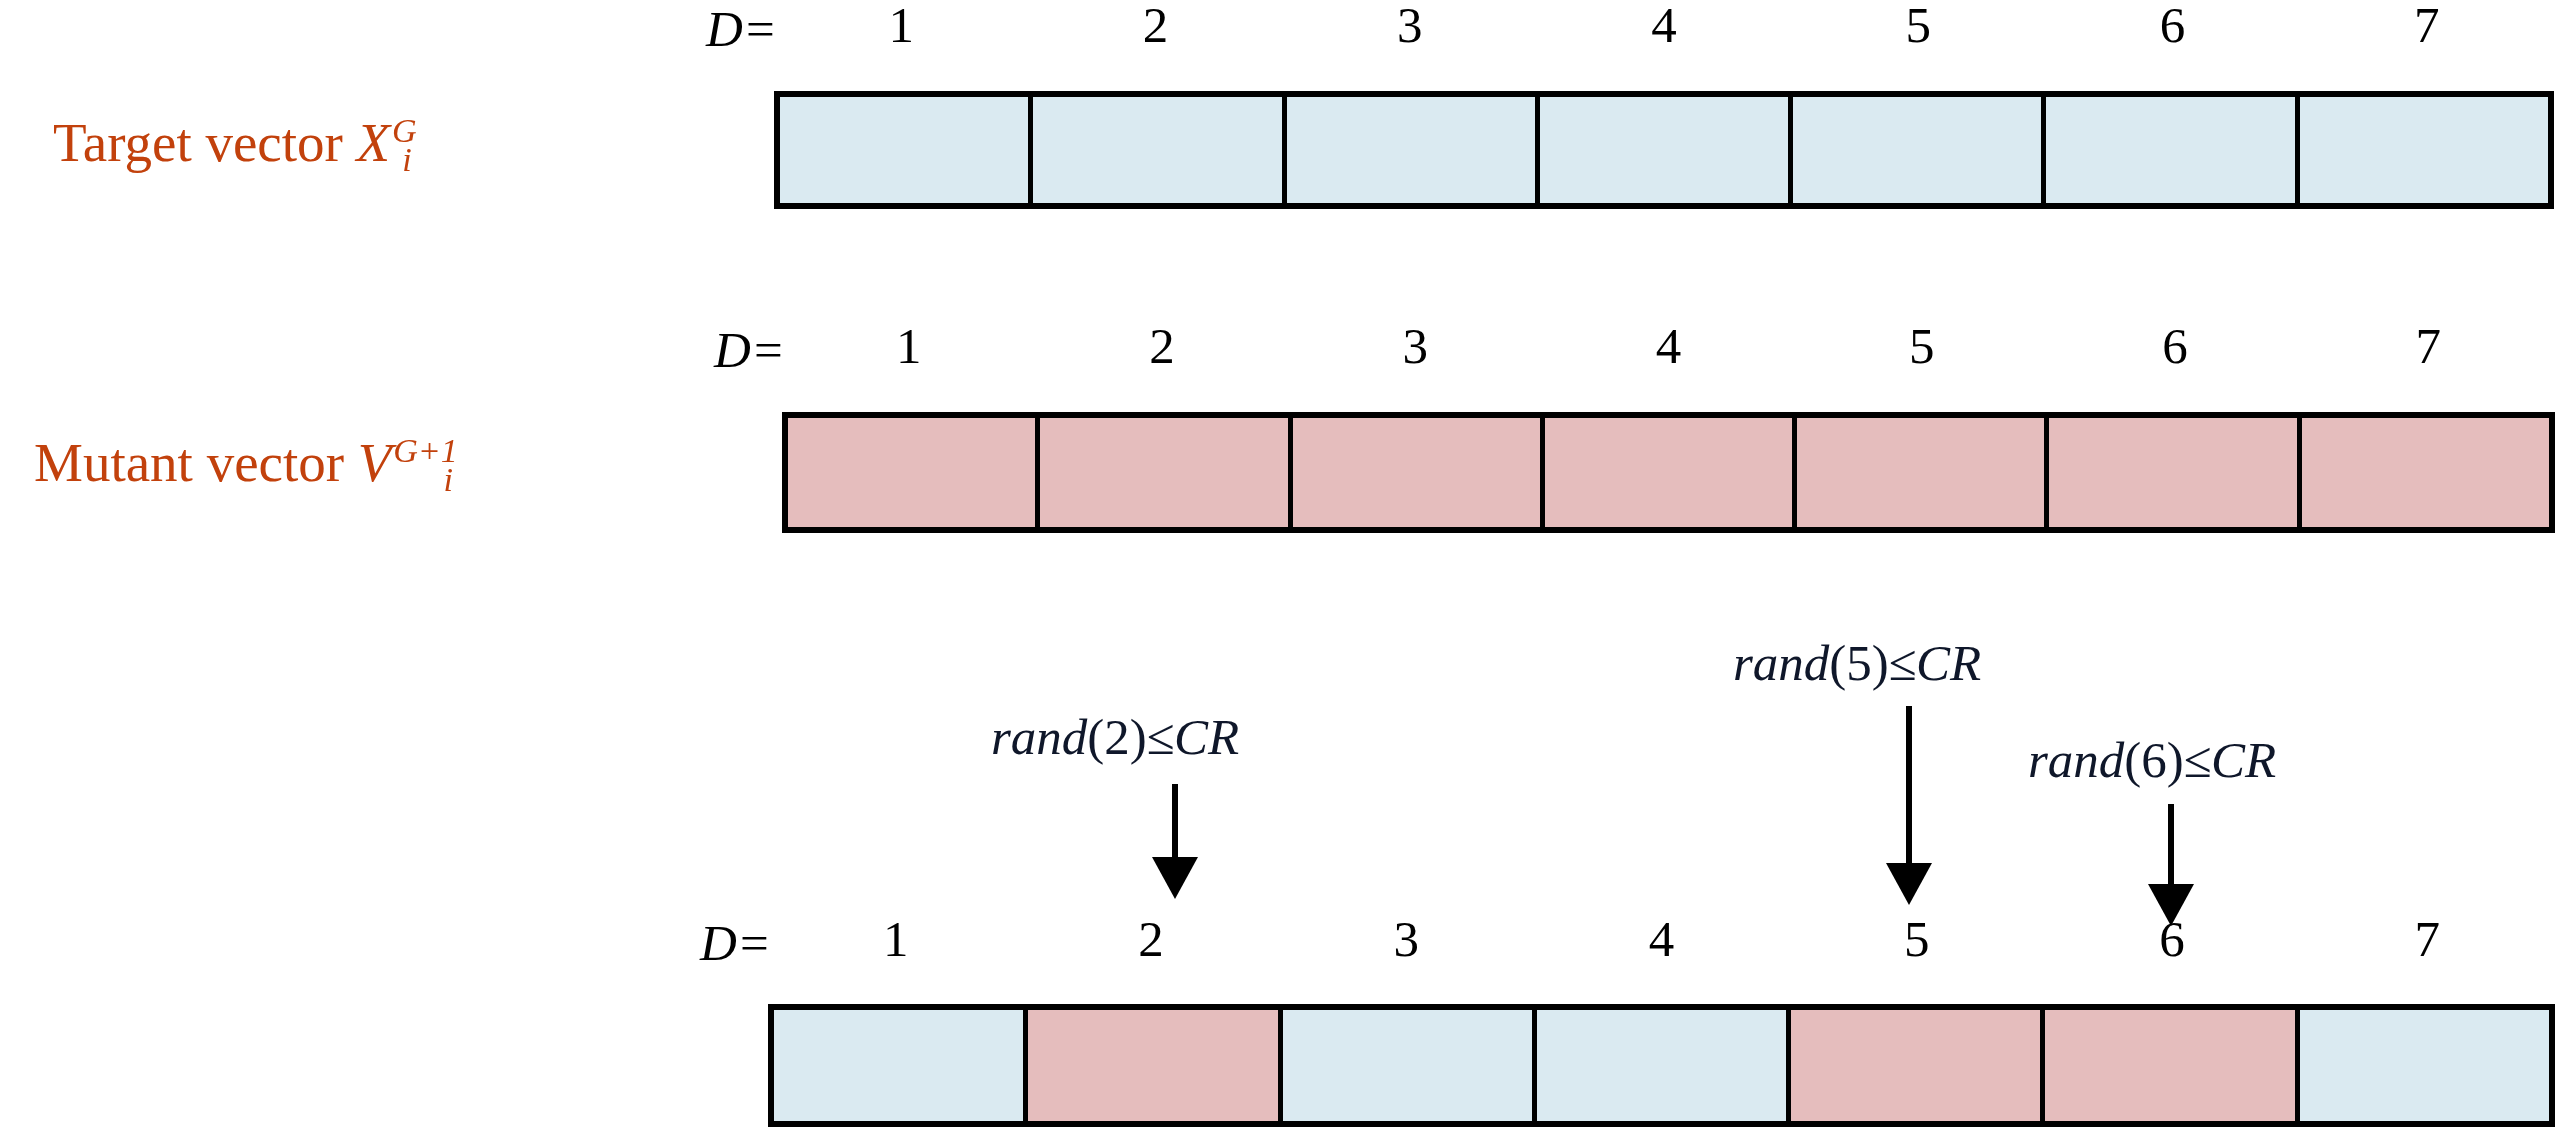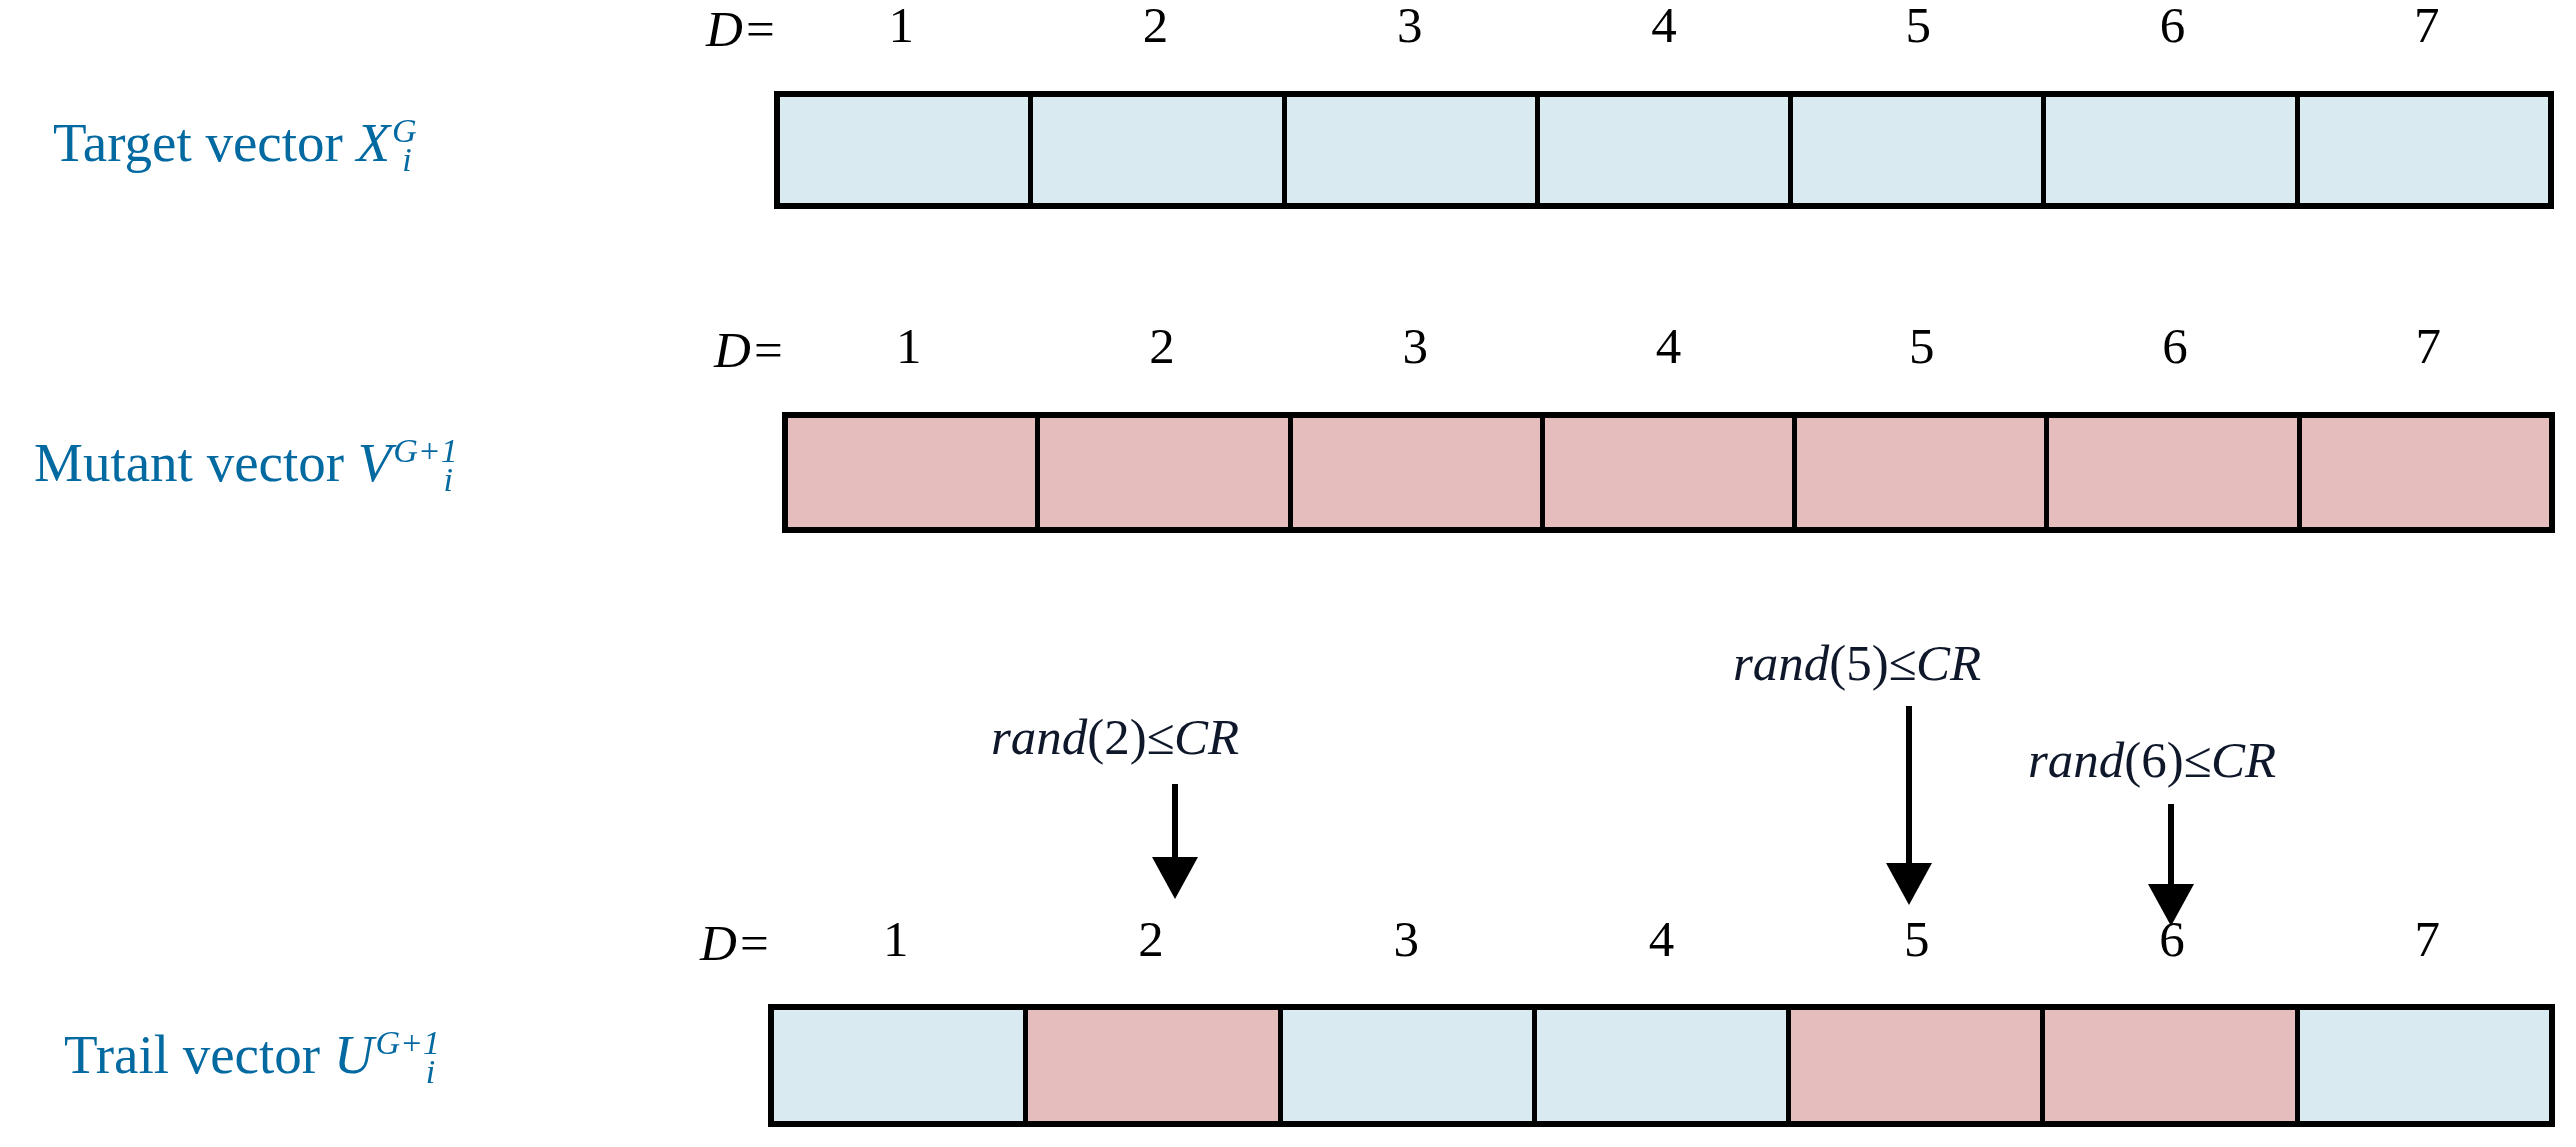--- a/index.html
+++ b/index.html
@@ -16,21 +16,21 @@
     height: 1147px;
     background: #ffffff;
     overflow: hidden;
   }
 
   
   .row-label {
     position: absolute;
     font-family: "Liberation Serif", "DejaVu Serif", serif;
     font-size: 55px;
-    color: #0369a1;
+    color: #c2410c;
     white-space: nowrap;
     line-height: 1;
   }
   .row-label .vecsym {
     font-style: italic;
     position: relative;
     padding-right: 1.8px;
   }
   .sup {
     font-size: 0.62em;
@@ -220,23 +220,20 @@
   <div class="index-row" style="left:768px; top:914px; width:1787px;">
     <div class="index-cell">1</div>
     <div class="index-cell">2</div>
     <div class="index-cell">3</div>
     <div class="index-cell">4</div>
     <div class="index-cell">5</div>
     <div class="index-cell">6</div>
     <div class="index-cell">7</div>
   </div>
 
-  <div class="row-label" style="left:64px; top:1027px;">
-    <span>Trail vector </span><span class="vecsym">U</span><span class="sup ital">G+1</span><span class="sub">i</span>
-  </div>
 
   <div class="vector-strip" style="left:768px; top:1004px; width:1787px; height:123px;">
     <div class="vcell blue"></div>
     <div class="vcell pink"></div>
     <div class="vcell blue"></div>
     <div class="vcell blue"></div>
     <div class="vcell pink"></div>
     <div class="vcell pink"></div>
     <div class="vcell blue"></div>
   </div>

